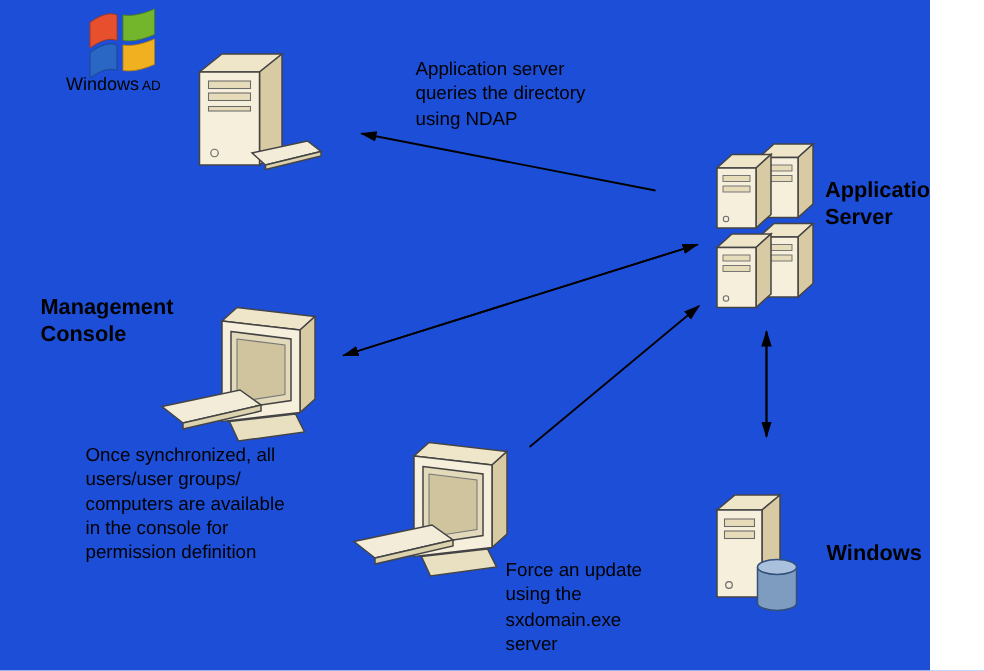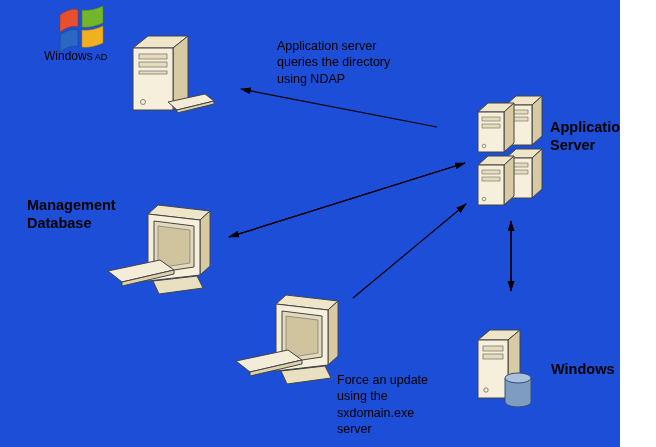--- a/index.html
+++ b/index.html
@@ -146,25 +146,30 @@
 
   <div class="win-label" style="left:44px;top:49px">
     <span>Windows</span><span class="suffix">AD</span>
   </div>
 
   <div class="annotation" style="left:277px;top:38px">Application server
 queries the directory
 using NDAP</div>
 
   <div class="label" style="left:27px;top:196px">Management
-Database</div>
+Console</div>
 
   <div class="label" style="left:550px;top:118px">Application
 Server</div>
 
+  <div class="annotation" style="left:57px;top:295px">Once synchronized, all
+users/user groups/
+computers are available
+in the console for
+permission definition</div>
 
   <div class="annotation" style="left:337px;top:372px">Force an update
 using the
 sxdomain.exe
 server</div>
 
   <div class="label" style="left:551px;top:360px">Windows</div>
 
 </div>
 

